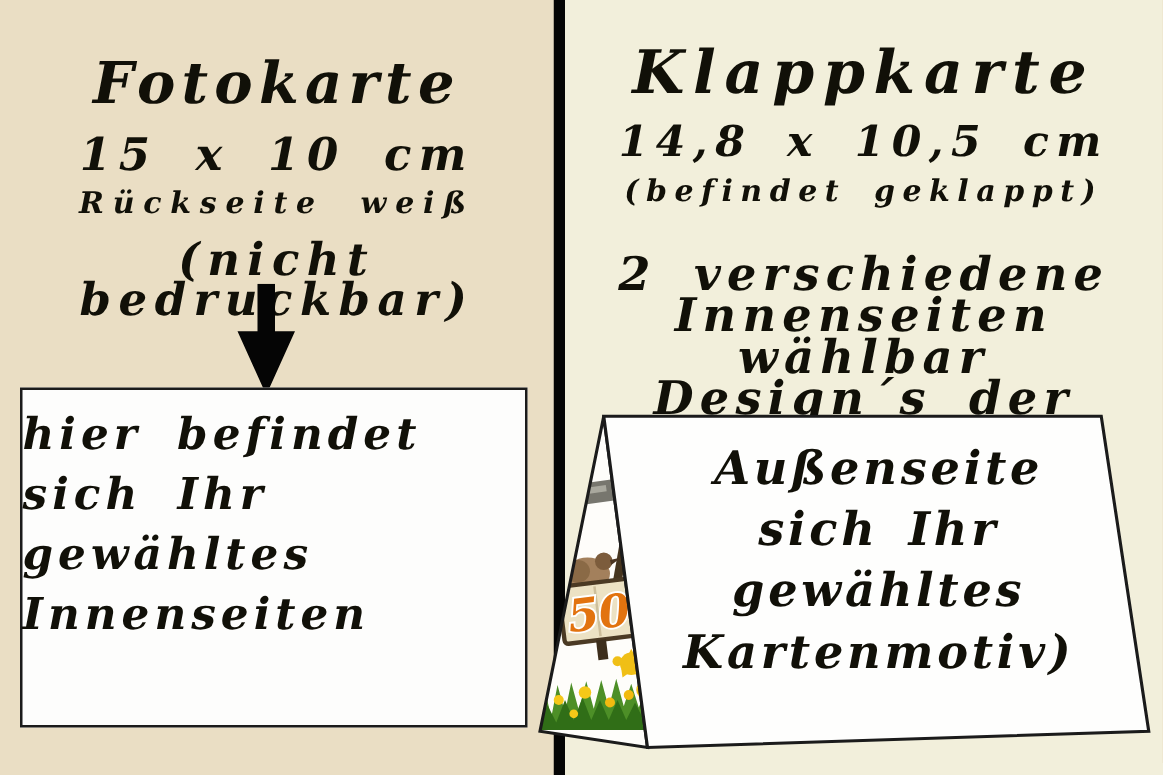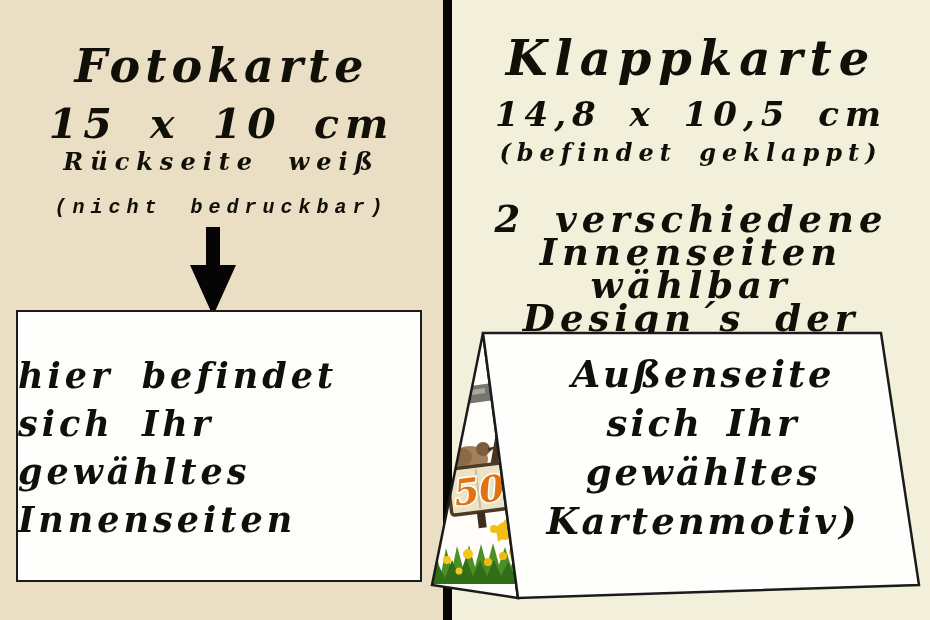--- a/index.html
+++ b/index.html
@@ -12,32 +12,32 @@
     color: #111008;
     background: #e9ddc2;
   }
   .panel { position: absolute; top: 0; height: 620px; }
   #left-panel  { left: 0;   width: 443px; background: #eadec4; text-align: center; }
   #right-panel { left: 452px; width: 478px; background: #f2efdb; text-align: center; }
   #divider { position: absolute; left: 443px; top: 0; width: 9px; height: 620px; background: #050505; }
 
   
   .l-title   { margin-top: 40px; font-size: 46px; line-height: 52px; letter-spacing: 5px; }
-  .l-size    { margin-top: 14px; font-size: 41px; line-height: 36px; letter-spacing: 6px; word-spacing: 12px; font-style: italic; }
+  .l-size    { margin-top: 14px; font-size: 36px; line-height: 36px; letter-spacing: 6px; word-spacing: 12px; font-style: italic; }
   .l-back    { margin-top: 2px;  font-size: 24px; line-height: 36px; letter-spacing: 7px; word-spacing: 14px; }
-  .l-note    { margin-top: 12px; font-size: 20px; line-height: 32px; letter-spacing: 6px; word-spacing: 10px; font-family: Liberation Mono, monospace; }
+  .l-note    { margin-top: 12px; font-size: 36px; line-height: 32px; letter-spacing: 6px; word-spacing: 10px; }
 
   #down-arrow { position: absolute; left: 184px; top: 227px; width: 58px; height: 89px; }
 
   #photo-card {
     position: absolute; left: 16px; top: 310px;
     width: 406px; height: 272px;
     background: #fdfdfc;
     border: 2px solid #1b1b1b;
-    padding-top: 40px;
+    padding-top: 12px;
   }
   #photo-card .card-line {
     font-size: 35px; line-height: 48px;
     letter-spacing: 4px; word-spacing: 12px;
   }
 
   
   .r-title   { margin-top: 31px; font-size: 48px; line-height: 54px; letter-spacing: 7px; }
   .r-size    { margin-top: 10px; font-size: 34px; line-height: 38px; letter-spacing: 6px; word-spacing: 10px; }
   .r-note    { margin-top: 6px;  font-size: 24px; line-height: 28px; letter-spacing: 6px; word-spacing: 8px; }

